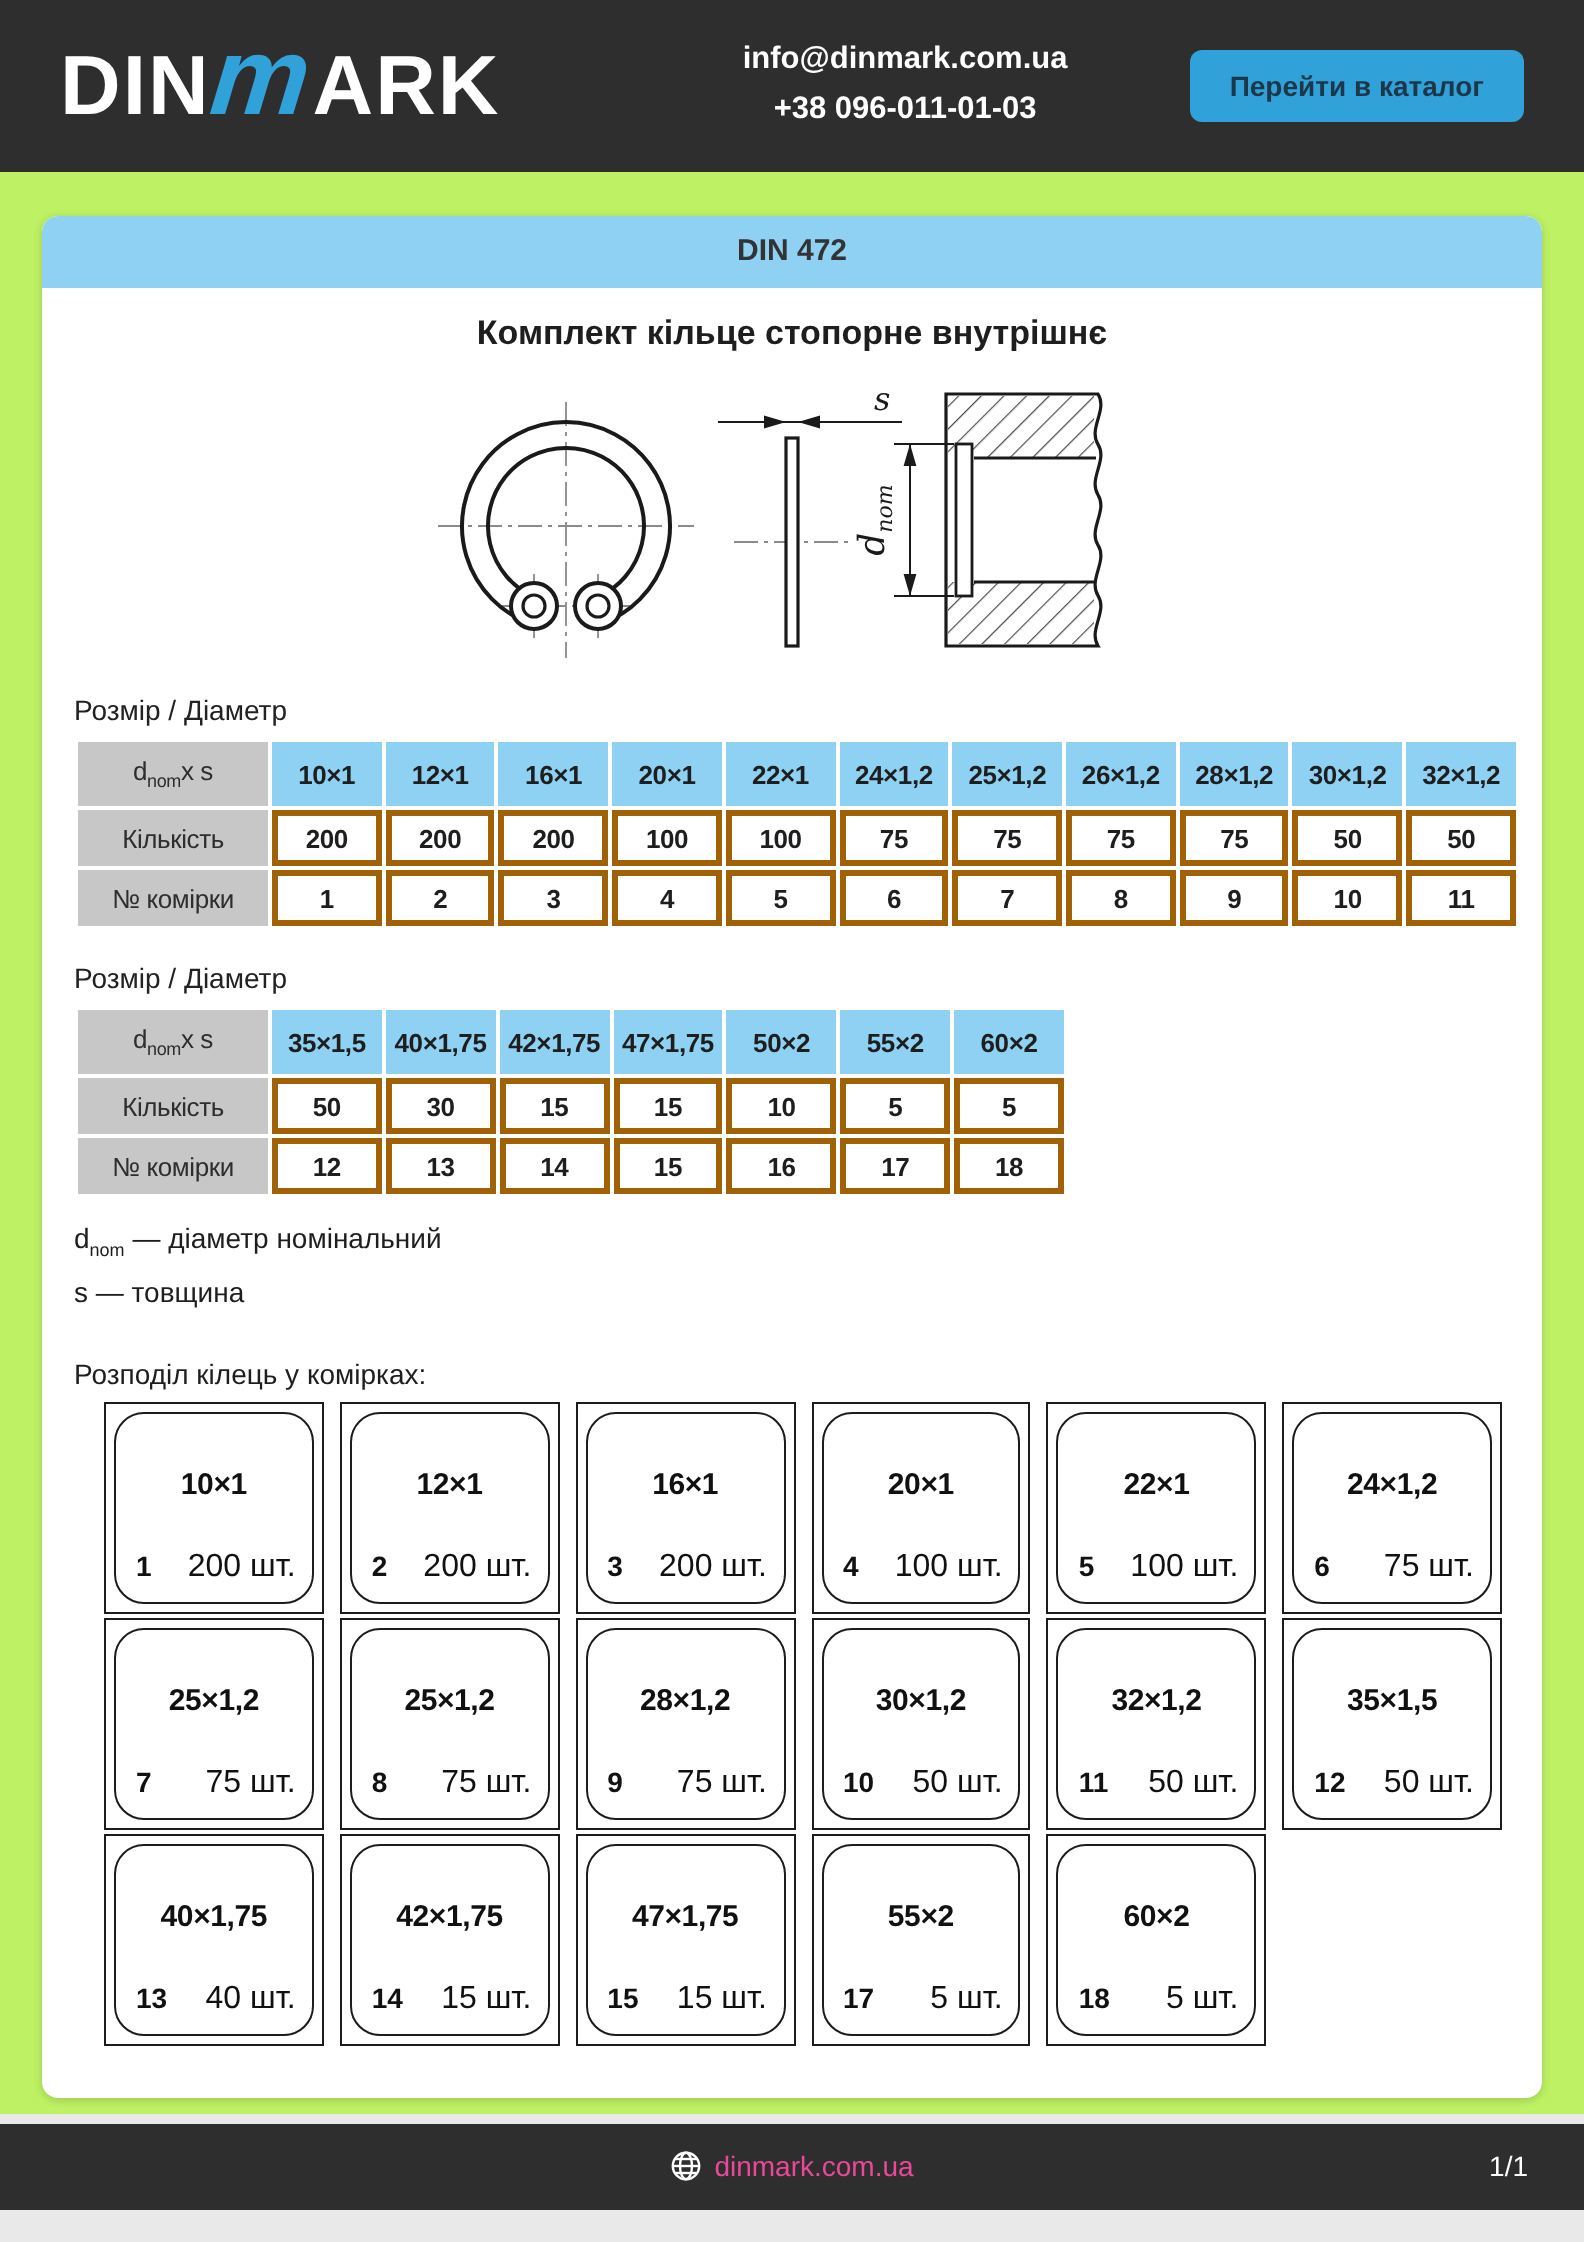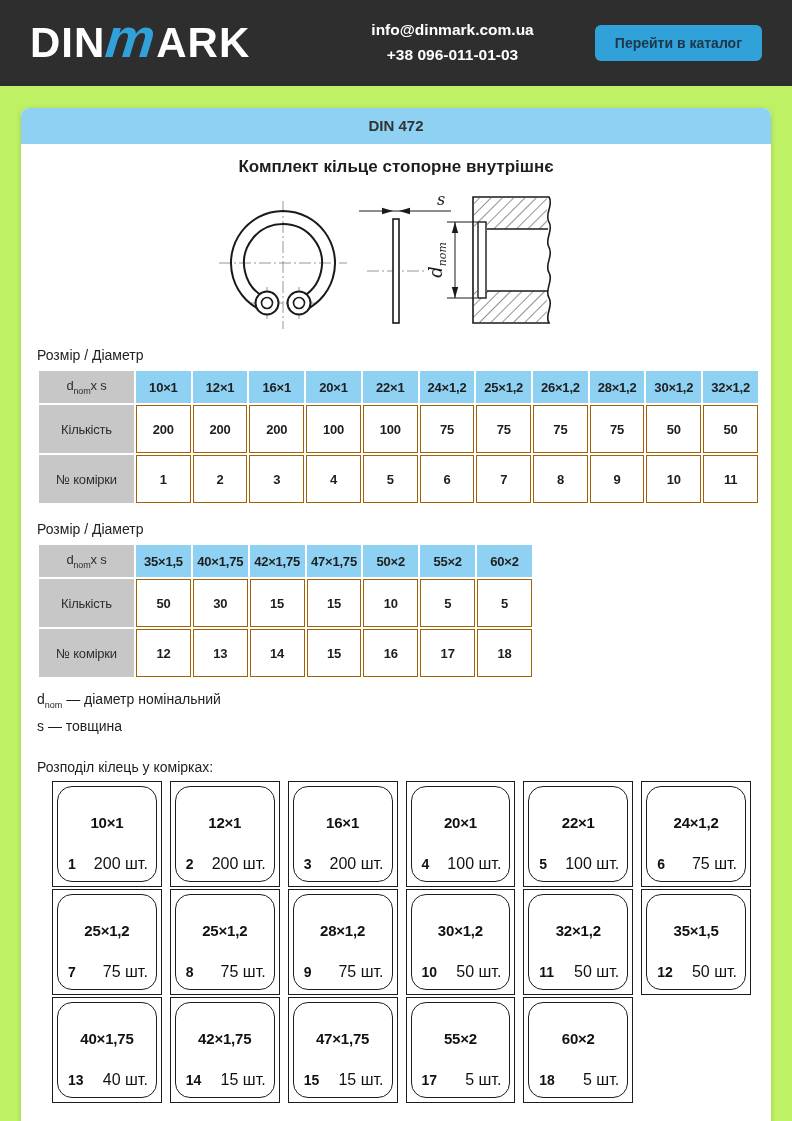--- a/index.html
+++ b/index.html
@@ -45,25 +45,25 @@
   .section-label.second { margin-top:16px; }
   
   .tbl-wrap { margin-top:6px; }
   table.size-table { border-collapse:separate; border-spacing:2px; table-layout:fixed; }
   #table1 table { width:723px; }
   #table2 table { width:497px; }
   table.size-table th, table.size-table td {
     text-align:center; vertical-align:middle; font-size:13px; letter-spacing:-0.2px;
   }
   table.size-table tr:first-child th { height:32px; }
-  table.size-table tr th, table.size-table tr td { height:48px; }
+  table.size-table tr th, table.size-table tr td { height:28px; }
   th.corner, th.rowlabel { background:#c7c7c7; font-weight:normal; color:#2e2e2e; }
   th.corner sub { font-size:9px; }
   th.size { background:#8ed1f3; font-weight:bold; color:#1e1e1e; }
-  td.val { background:#fff; border:1px solid #a16207; font-weight:bold; color:#1e1e1e; }
+  td.val { background:#fff; border:3px solid #a16207; font-weight:bold; color:#1e1e1e; }
   
   .notes { margin-top:10px; font-size:14px; line-height:21px; color:#1e1e1e; }
   .notes sub { font-size:9px; }
   
   .dist-label { font-size:14px; margin-top:22px; color:#1e1e1e; }
   .bins {
     margin:6px 0 0 15px; width:699px;
     display:grid; grid-template-columns:repeat(6,1fr);
     column-gap:8px; row-gap:2px;
   }

